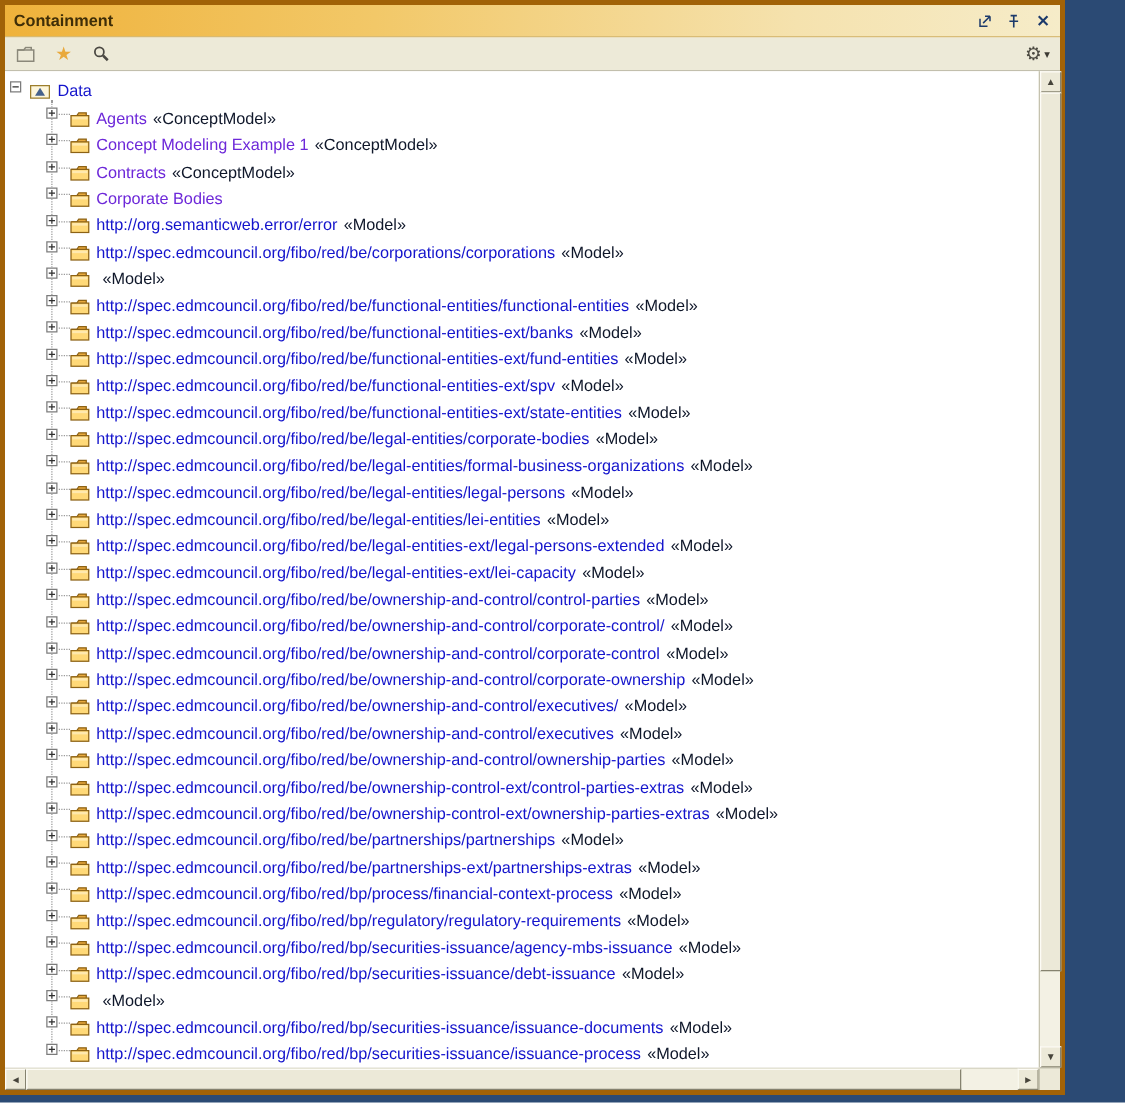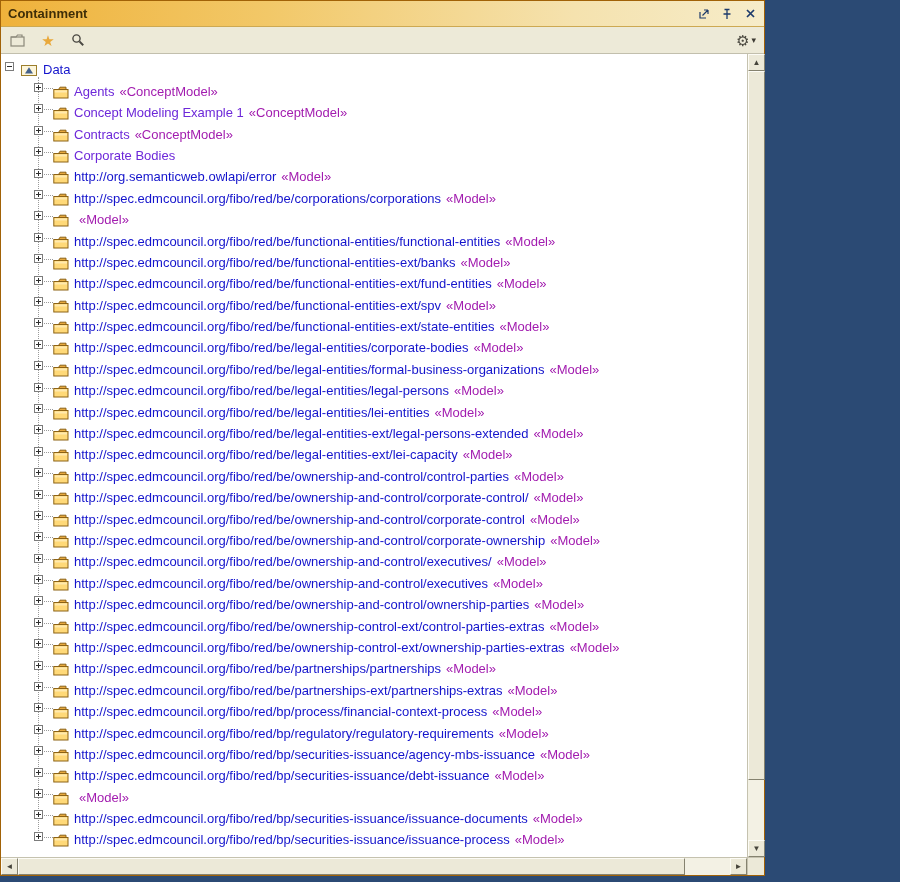--- a/index.html
+++ b/index.html
@@ -1,19 +1,19 @@
 <!DOCTYPE html>
 <html><head>
 <meta charset="utf-8">
 <style>
   *{box-sizing:border-box;margin:0;padding:0}
   html,body{width:900px;height:882px;overflow:hidden}
   body{background:#2B4A74;font-family:"Liberation Sans",sans-serif}
-  .panel{position:absolute;top:0;left:0;width:765px;height:876px;background:#fff;
-         border:1px solid #a16207;display:flex;flex-direction:column}
+  .panel{position:absolute;top:0;left:0;width:852px;height:876px;background:#fff;
+         border:4px solid #a16207;display:flex;flex-direction:column}
 
   
   .titlebar{height:26px;flex:0 0 26px;display:flex;align-items:center;padding:0 7px;
             background:linear-gradient(90deg,#EFB23B 0%,#F2C868 35%,#F5E2AE 75%,#F6ECC9 100%);
             border-bottom:1px solid #CDA952}
   .title{font-size:13px;font-weight:700;color:#3F2E08}
   .tb-icons{margin-left:auto;display:flex;align-items:center;gap:9px}
   .tb-ico{width:14px;height:13px;display:inline-flex;align-items:center;justify-content:center;cursor:pointer}
 
   
@@ -37,21 +37,21 @@
   .hbox::before{content:"";position:absolute;left:1px;top:3px;width:5px;height:1px;background:#2F2F2F}
   .hbox::after{content:"";position:absolute;left:3px;top:1px;width:1px;height:5px;background:#2F2F2F}
   .hbox.minus::after{display:none}
   .tree-row.child .hbox{left:33px}
   .tree-row.root .hbox{left:4px}
   .stub{position:absolute;left:43px;top:50%;width:9px;border-top:1px dotted #9A9A9A}
   .node-icon{display:inline-flex;margin-right:5px;flex:0 0 auto}
   .label{cursor:pointer;color:#6d28d9}
   .label.link{color:#1414CC}
   .root-label{color:#1414CC;cursor:pointer}
-  .stereo{color:#a21caf;margin-left:5px}
+  .stereo{color:#0f172a;margin-left:5px}
 
   
   .vscroll{flex:0 0 17px;background:#F3F1E4;position:relative;border-left:1px solid #C5C2AF}
   .sb-btn{width:17px;height:17px;background:#ECE9D8;display:flex;align-items:center;justify-content:center;
           border:1px solid;border-color:#FDFCF6 #85826F #85826F #FDFCF6;cursor:pointer;
           font-size:8px;color:#46443B;user-select:none}
   .vscroll .sb-btn{position:absolute;left:0}
   .sb-up{top:0}.sb-down{bottom:0}
   .v-thumb{position:absolute;left:0;top:17px;height:calc(100% - 94px);width:17px;background:#ECE9D8;
            border:1px solid;border-color:#FDFCF6 #85826F #85826F #FDFCF6;cursor:pointer}
@@ -178,21 +178,21 @@
         <div class="tree-row child">
     <span class="hbox"></span>
     <span class="stub"></span>
     <span class="node-icon">
       <svg width="16" height="13" viewBox="0 0 16 13">
               <path d="M1 3.5 L5.5 3.5 L7 1.2 L13 1.2 L13 3.5" fill="#E8A93D" stroke="#8C6215" stroke-width="1"></path>
               <rect x="0.8" y="3.5" width="14.2" height="8.5" fill="#FFD978" stroke="#8C6215" stroke-width="1"></rect>
               <rect x="1.8" y="4.5" width="12.2" height="2" fill="#FFE9AE" stroke="none"></rect>
             </svg>
     </span>
-    <span class="label link">http://org.semanticweb.owlapi/error</span>
+    <span class="label link">http://org.semanticweb.error/error</span>
     <span class="stereo">«Model»</span>
   </div>
         <div class="tree-row child">
     <span class="hbox"></span>
     <span class="stub"></span>
     <span class="node-icon">
       <svg width="16" height="13" viewBox="0 0 16 13">
               <path d="M1 3.5 L5.5 3.5 L7 1.2 L13 1.2 L13 3.5" fill="#E8A93D" stroke="#8C6215" stroke-width="1"></path>
               <rect x="0.8" y="3.5" width="14.2" height="8.5" fill="#FFD978" stroke="#8C6215" stroke-width="1"></rect>
               <rect x="1.8" y="4.5" width="12.2" height="2" fill="#FFE9AE" stroke="none"></rect>

